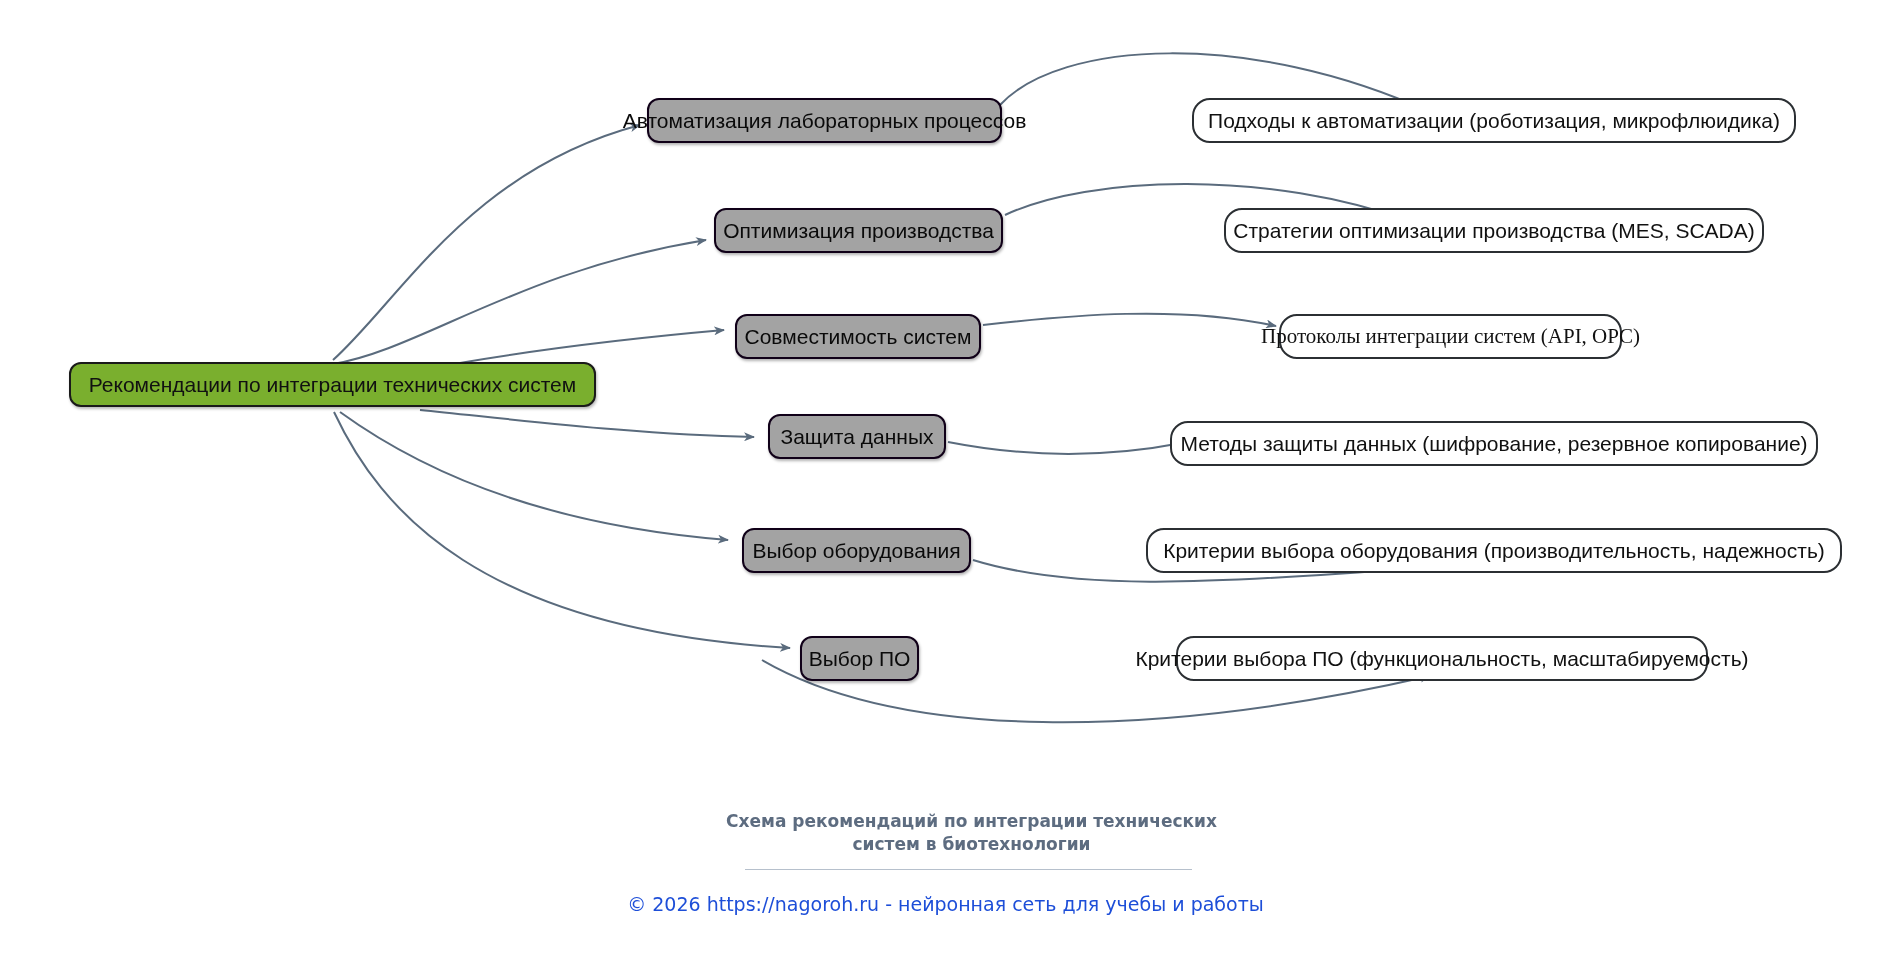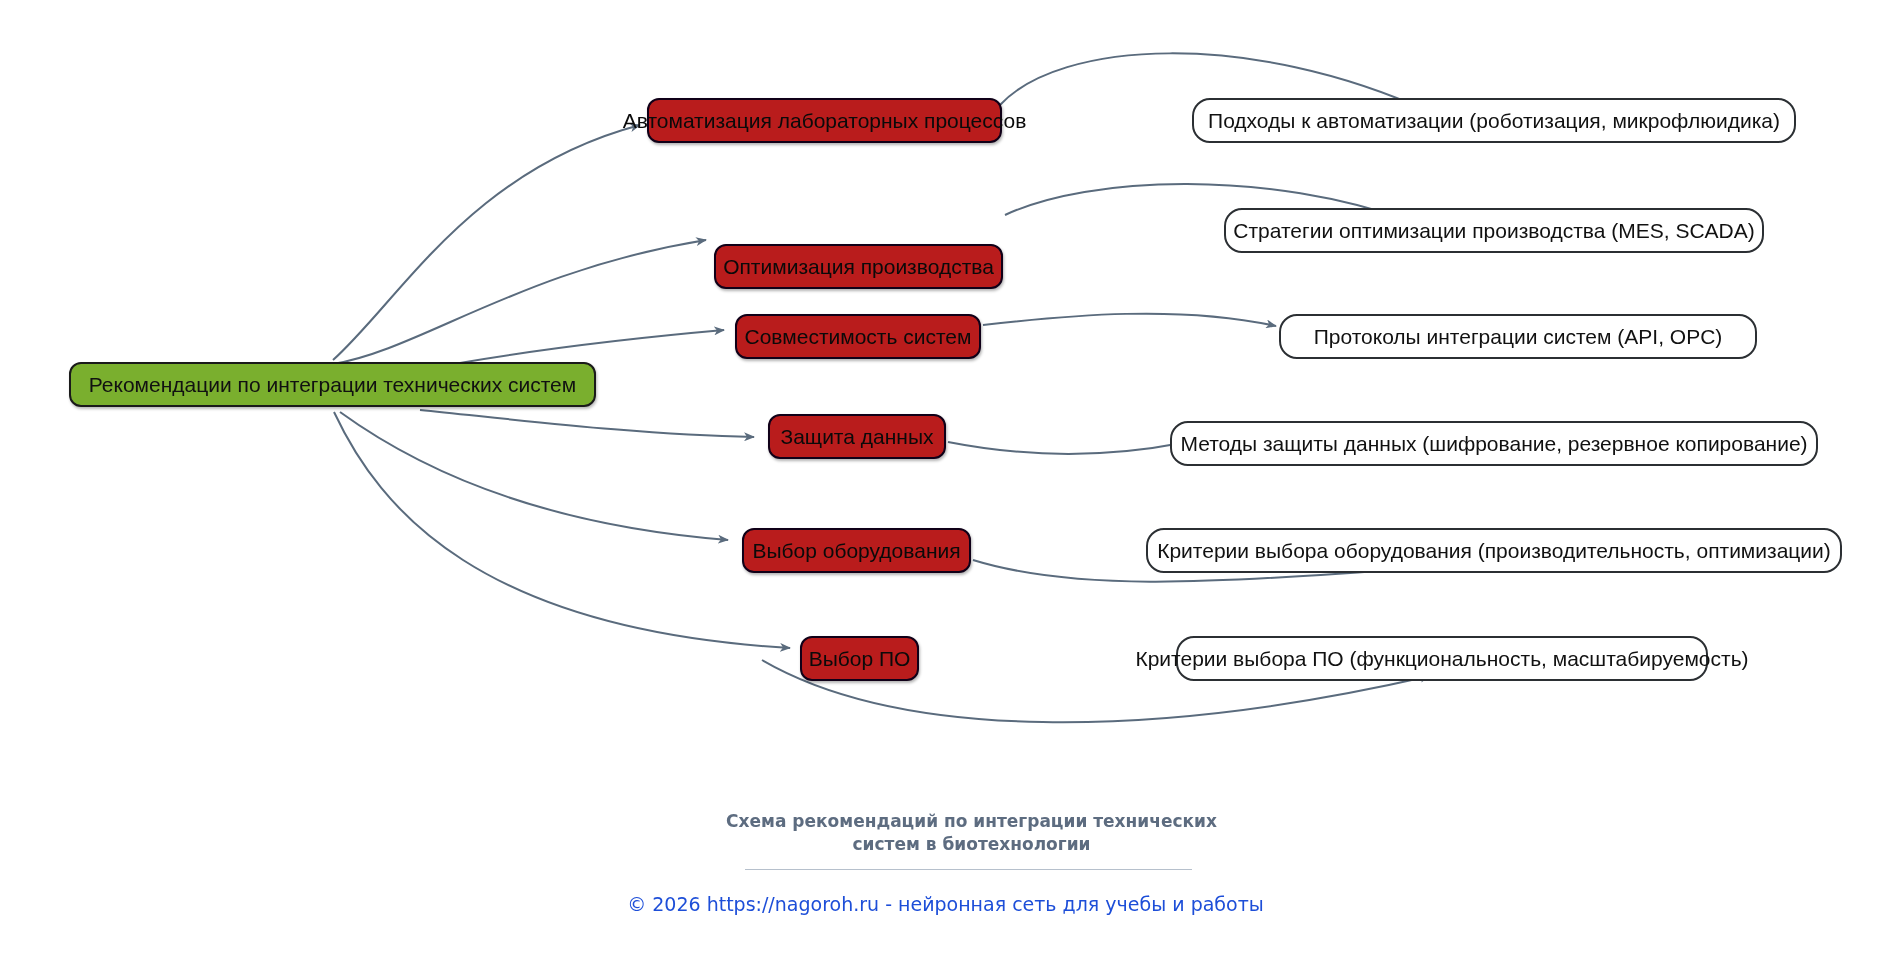--- a/index.html
+++ b/index.html
@@ -38,21 +38,21 @@
     background: #7aaf2e;
     border: 2px solid #1a1a1a;
     border-radius: 12px;
     color: #111111;
     font-size: 21px;
     padding: 0 16px;
     box-shadow: 1px 2px 3px rgba(0,0,0,0.28);
     margin-left: 24px;
   }
   .node-branch {
-    background: #b91c1c;
+    background: #a3a3a3;
     border: 2px solid #100018;
     border-radius: 12px;
     color: #0a0a0a;
     font-size: 21px;
     padding: 0 16px;
     box-shadow: 1px 2px 3px rgba(0,0,0,0.30);
   }
   .node-leaf {
     background: #ffffff;
     border: 2px solid #2b2f33;
@@ -117,21 +117,21 @@
     </g>
   </svg>
 
   <div class="node node-root" style="left:45px; top:362px; width:527px; height:45px;">
     <span>Рекомендации по интеграции технических систем</span>
   </div>
 
   <div class="node node-branch" style="left:647px; top:98px; width:355px; height:45px;">
     <span>Автоматизация лабораторных процессов</span>
   </div>
-  <div class="node node-branch" style="left:714px; top:208px; width:289px; height:45px;margin-top:36px;">
+  <div class="node node-branch" style="left:714px; top:208px; width:289px; height:45px;">
     <span>Оптимизация производства</span>
   </div>
   <div class="node node-branch" style="left:735px; top:314px; width:246px; height:45px;">
     <span>Совместимость систем</span>
   </div>
   <div class="node node-branch" style="left:768px; top:414px; width:178px; height:45px;">
     <span>Защита данных</span>
   </div>
   <div class="node node-branch" style="left:742px; top:528px; width:229px; height:45px;">
     <span>Выбор оборудования</span>
@@ -139,28 +139,28 @@
   <div class="node node-branch" style="left:800px; top:636px; width:119px; height:45px;">
     <span>Выбор ПО</span>
   </div>
 
   <div class="node node-leaf" style="left:1192px; top:98px; width:604px; height:45px;">
     <span>Подходы к автоматизации (роботизация, микрофлюидика)</span>
   </div>
   <div class="node node-leaf" style="left:1224px; top:208px; width:540px; height:45px;">
     <span>Стратегии оптимизации производства (MES, SCADA)</span>
   </div>
-  <div class="node node-leaf" style="left:1279px; top:314px; width:478px; height:45px;">
+  <div class="node node-leaf" style="left:1279px; top:314px; width:343px; height:45px;font-family:Liberation Serif, serif;">
     <span>Протоколы интеграции систем (API, OPC)</span>
   </div>
   <div class="node node-leaf" style="left:1170px; top:421px; width:648px; height:45px;">
     <span>Методы защиты данных (шифрование, резервное копирование)</span>
   </div>
   <div class="node node-leaf" style="left:1146px; top:528px; width:696px; height:45px;">
-    <span>Критерии выбора оборудования (производительность, оптимизации)</span>
+    <span>Критерии выбора оборудования (производительность, надежность)</span>
   </div>
   <div class="node node-leaf" style="left:1176px; top:636px; width:532px; height:45px;">
     <span>Критерии выбора ПО (функциональность, масштабируемость)</span>
   </div>
 
   <div class="caption" style="top:810px;">
     <span>Схема рекомендаций по интеграции технических</span>
   </div>
   <div class="caption" style="top:833px;">
     <span>систем в биотехнологии</span>

